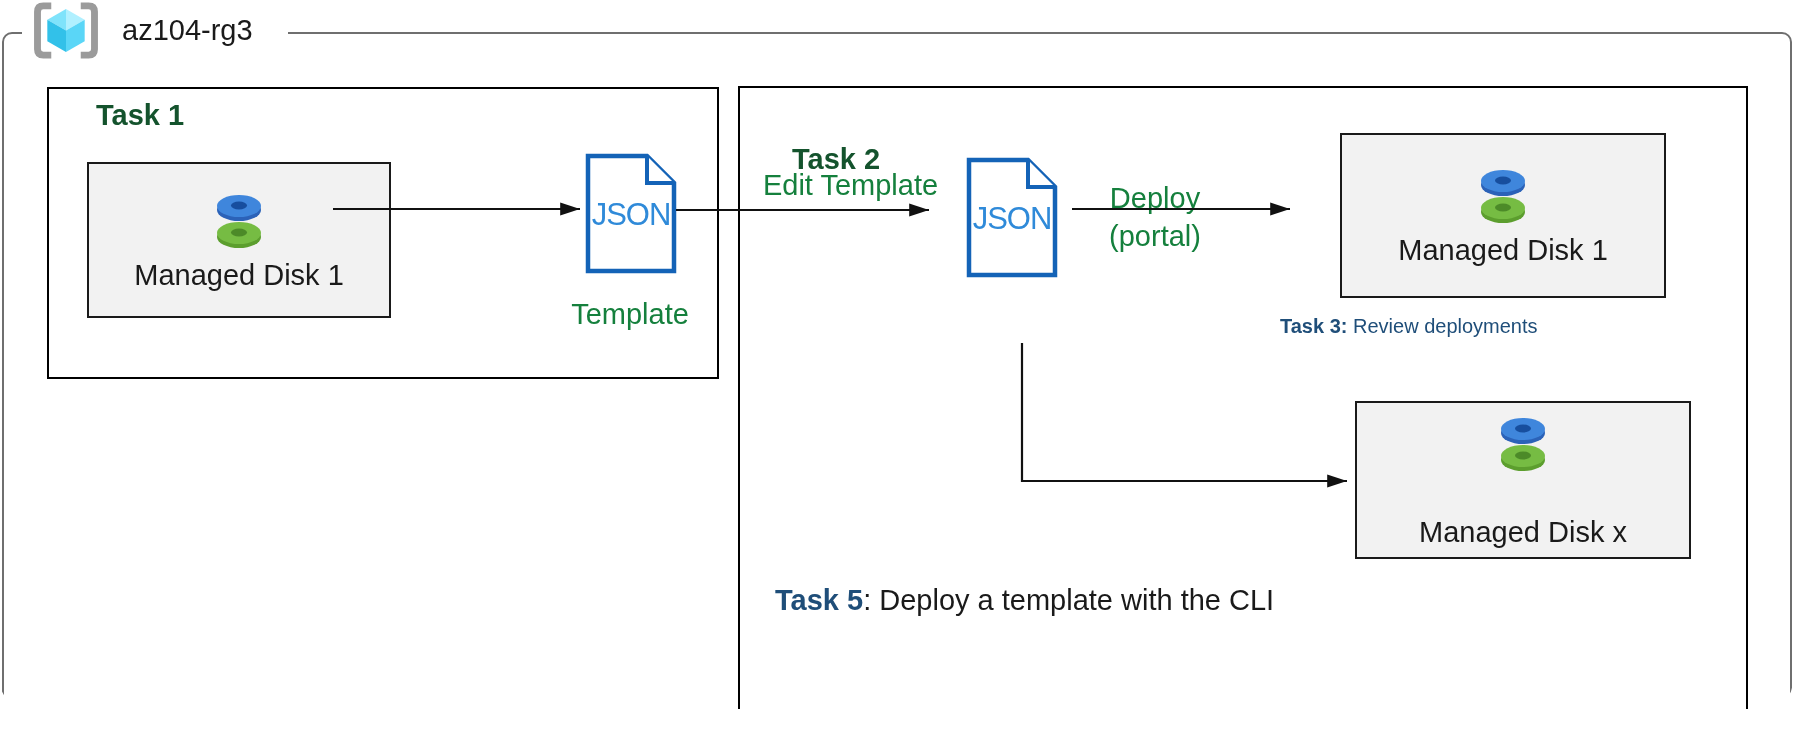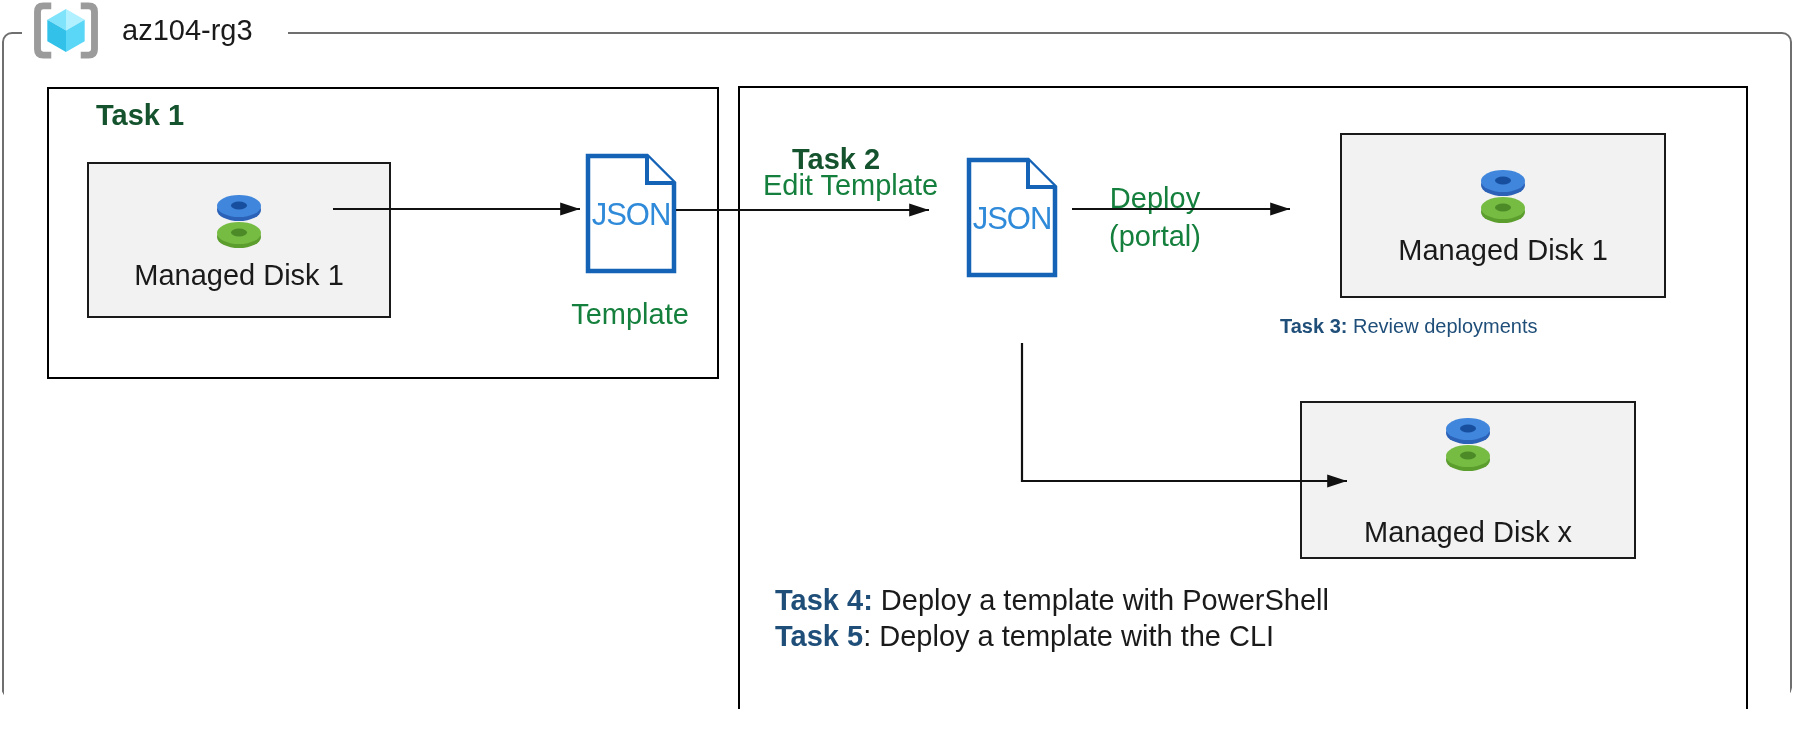--- a/index.html
+++ b/index.html
@@ -19,21 +19,21 @@
   #task2-box{left:738px;top:86px;width:1006px;height:623px;}
   .task-title{font-size:29px;font-weight:bold;color:#14532d;z-index:4;}
   #task1-title{left:96px;top:99px;}
   #task2-title{left:792px;top:99px;margin-top:44px;}
   
   .disk-box{background:#F2F2F2;border:2px solid #1a1a1a;display:flex;flex-direction:column;
     align-items:center;justify-content:center;gap:6px;z-index:3;}
   .disk-box .disk-label{font-size:29px;color:#1a1a1a;white-space:nowrap;}
   #t1-disk-box{left:87px;top:162px;width:300px;height:152px;}
   #t2-disk1-box{left:1340px;top:133px;width:322px;height:161px;}
-  #t2-diskx-box{left:1300px;top:401px;width:332px;height:154px;gap:40px;}
+  #t2-diskx-box{left:1355px;top:401px;width:332px;height:154px;gap:40px;}
   
   .json-icon{z-index:3;}
   #json-template{left:585px;top:153px;}
   #json-new-template{left:966px;top:157px;}
   
   .lbl{font-size:29px;color:#15803d;text-align:center;z-index:4;white-space:nowrap;}
   #template-caption{left:530px;top:286px;width:200px;margin-top:12px;}
   #edit-template-label{left:748px;top:169px;width:205px;}
   #new-template-caption{left:886px;top:300px;width:250px;}
   #deploy-label{left:1080px;top:182px;width:150px;}
@@ -124,21 +124,20 @@
       <ellipse cx="32" cy="44" rx="22" ry="11" fill="#76BC43"></ellipse>
       <ellipse cx="32" cy="43.5" rx="8" ry="4" fill="#4C8A28"></ellipse>
       <ellipse cx="32" cy="21" rx="22" ry="11" fill="#2B62B8"></ellipse>
       <ellipse cx="32" cy="17" rx="22" ry="11" fill="#3F86DC"></ellipse>
       <ellipse cx="32" cy="16.5" rx="8" ry="4" fill="#174E9E"></ellipse>
     </svg>
     <div class="disk-label">Managed Disk x</div>
   </div>
 
   <div class="abs" id="task-list">
-    <div><span class="prefix">Task 4:</span><span> Deploy a template with PowerShell</span></div>
     <div><span class="prefix">Task 5</span><span>: Deploy a template with the CLI</span></div>
   </div>
 
   <svg class="abs" id="arrows">
     <defs>
       <marker id="ah" markerWidth="10" markerHeight="8" refX="9" refY="3" orient="auto" markerUnits="strokeWidth">
         <path d="M0,0 L9,3 L0,6 Z" fill="#111"></path>
       </marker>
     </defs>
     <line x1="333" y1="209" x2="580" y2="209" stroke="#111" stroke-width="2.2" marker-end="url(#ah)"></line>

